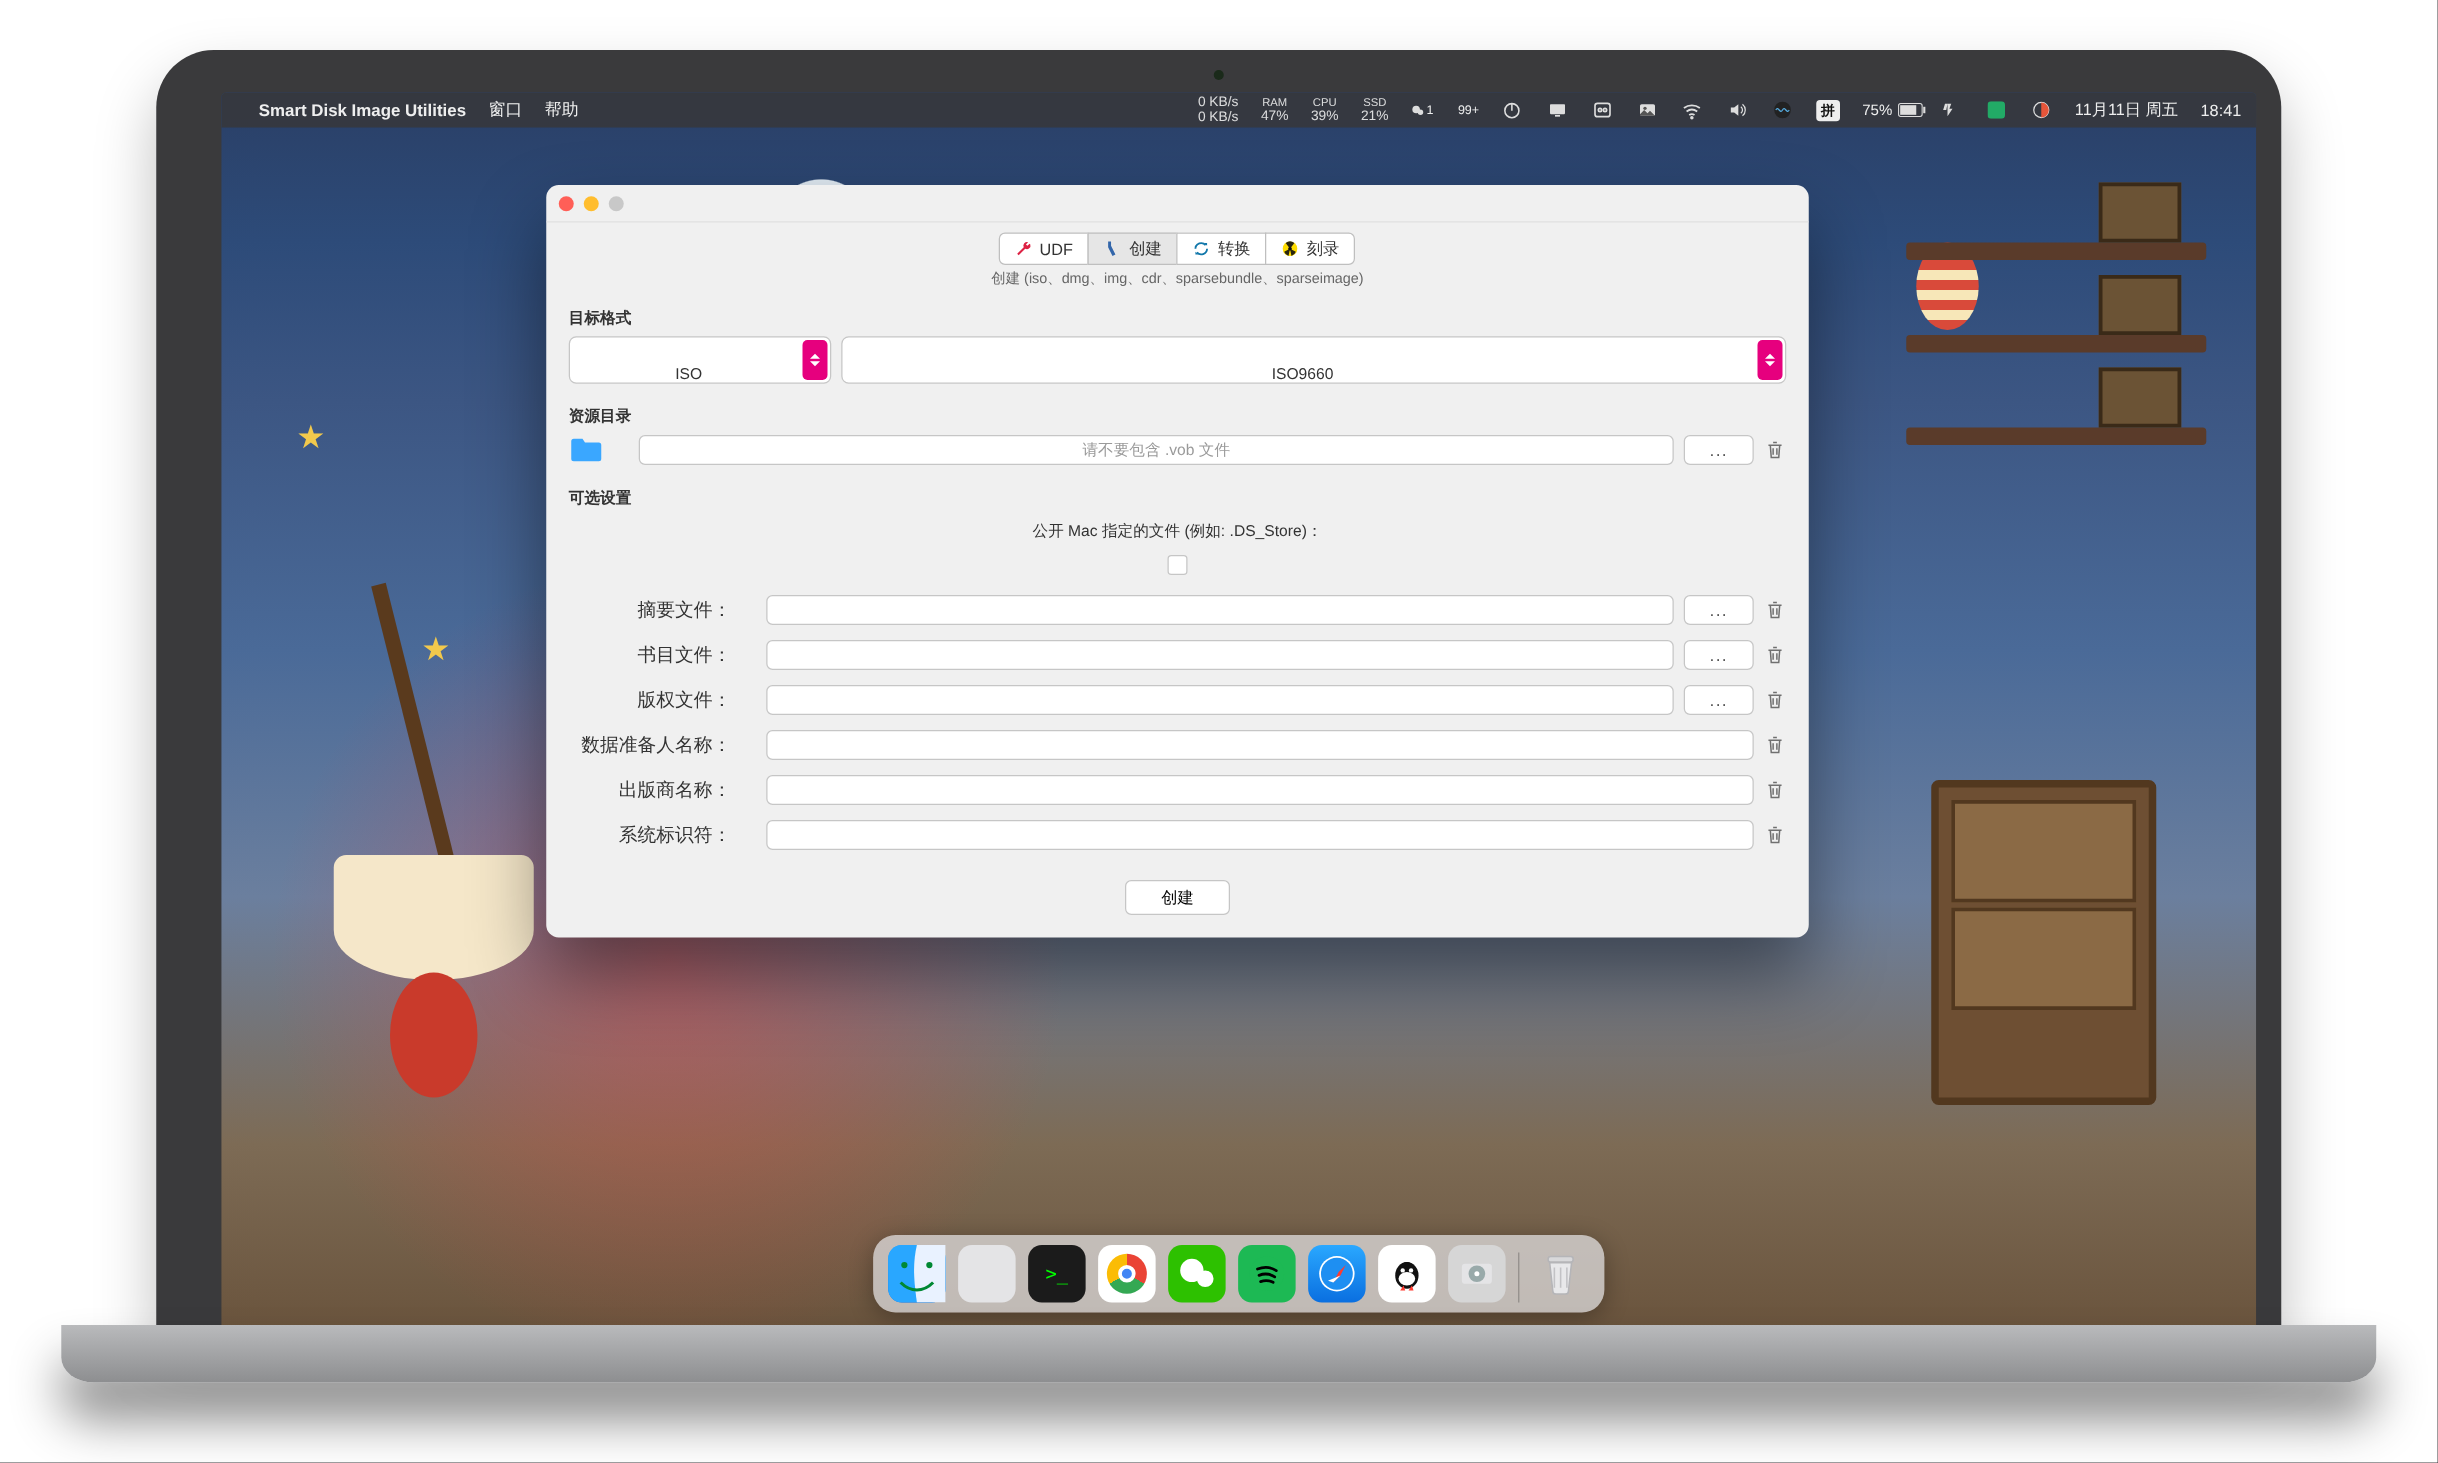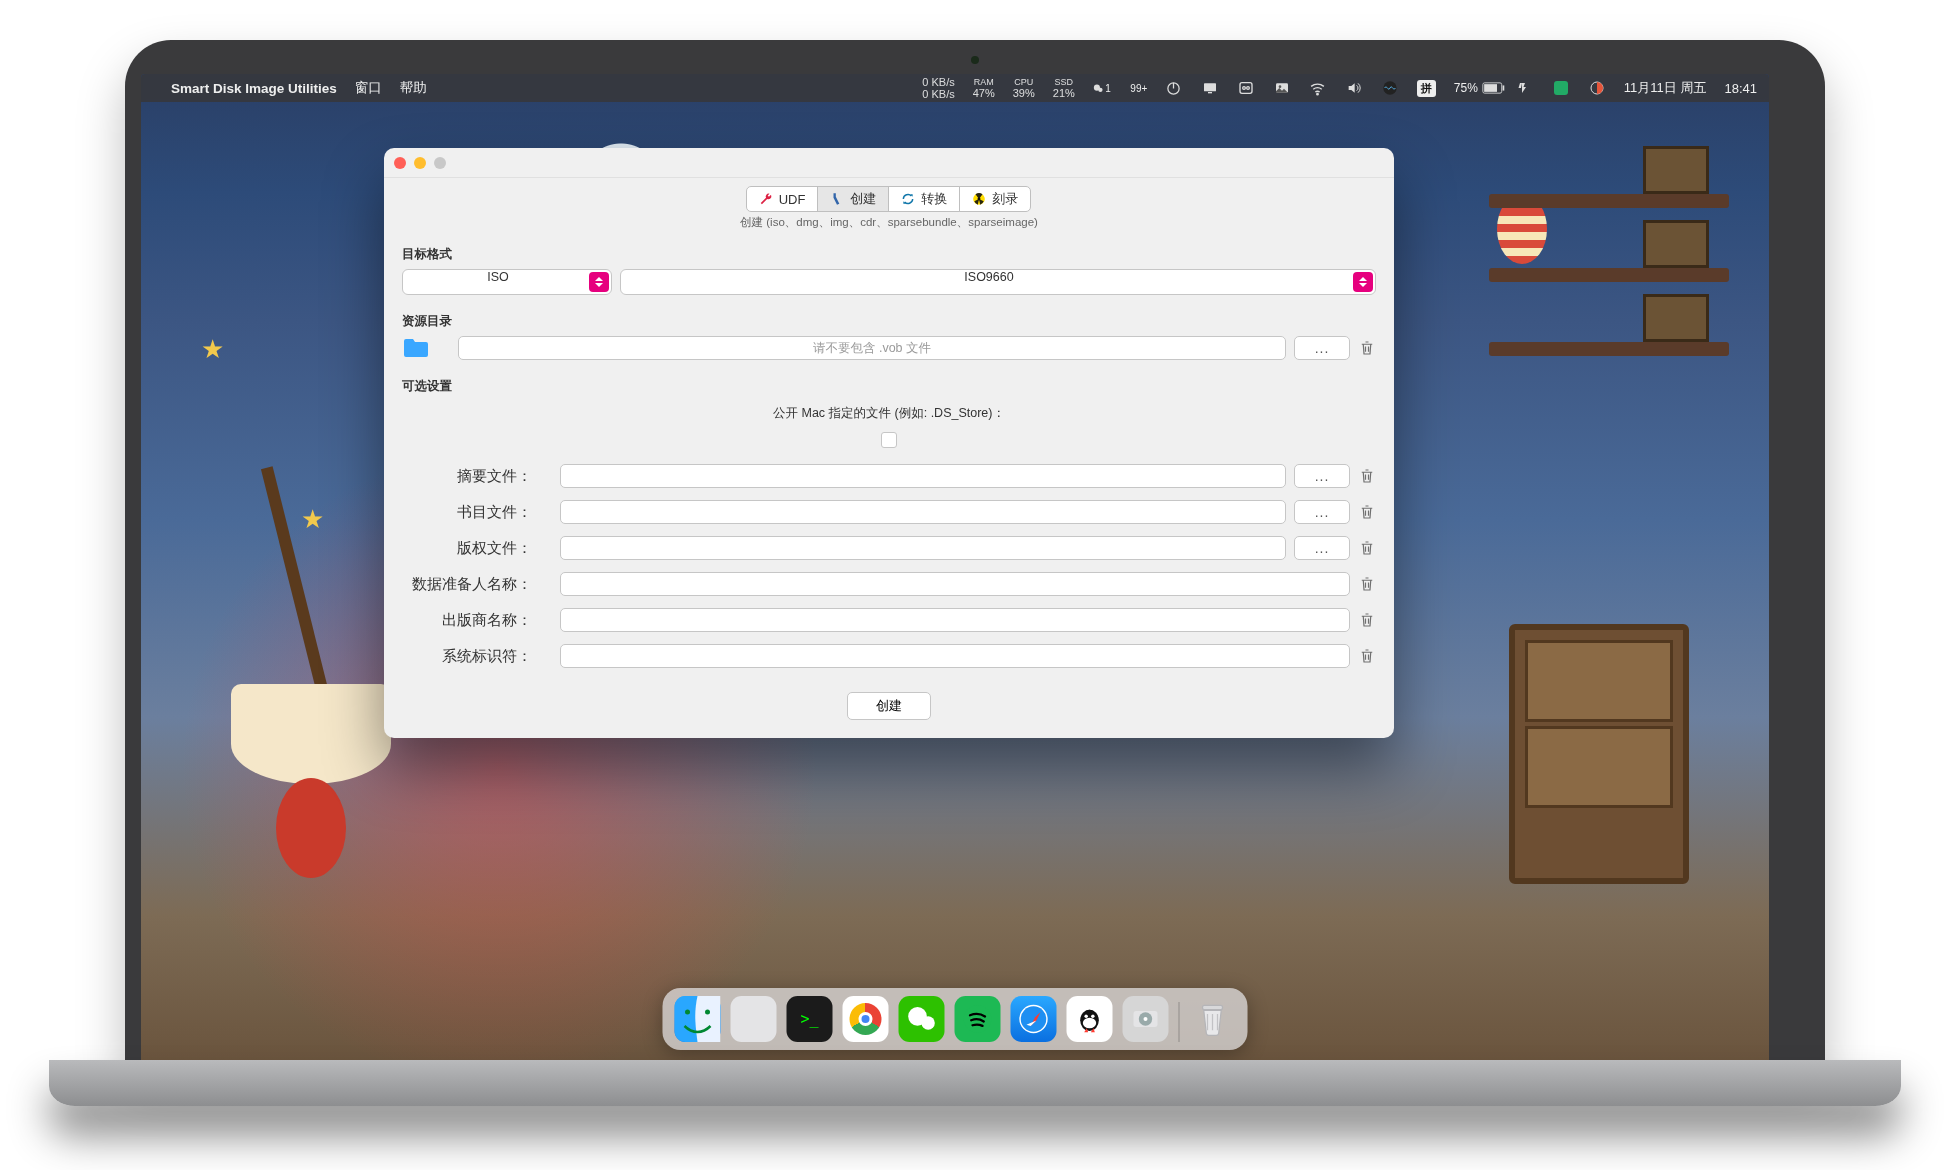--- a/index.html
+++ b/index.html
@@ -13,21 +13,21 @@
   justify-content: center;
   padding-top: 40px;
 }
 .laptop {
   width: 1700px;
   position: relative;
 }
 .bezel {
   background: #3a3a3c;
   border-radius: 46px 46px 0 0;
-  padding: 34px 36px 0 16px;
+  padding: 34px 36px 0 52px;
   box-shadow: 0 24px 48px rgba(0,0,0,.25);
 }
 .camera {
   position: absolute;
   top: 16px; left: 50%;
   width: 8px; height: 8px;
   border-radius: 50%;
   background: #1a2a1a;
   transform: translateX(-50%);
 }
@@ -146,21 +146,21 @@
 .menubar .stat { display:flex; flex-direction:column; align-items:center; line-height:1; font-size:9px; gap:1px; opacity:.9;}
 .menubar .stat b { font-size:11px; font-weight:500;}
 .menubar .ico { width:18px; height:18px; display:flex; align-items:center; justify-content:center; font-size:14px;}
 .menubar .pill { background:#eee; color:#111; border-radius:3px; font-size:11px; padding:1px 4px; font-weight:600;}
 .menubar .batt svg { width:24px; height:12px;}
 .menubar .date { font-size:13px; }
 
 
 .window {
   position: absolute;
-  left: 243px;
+  left: 260px;
   top: 74px;
   width: 1010px;
   background: #f0f0f0;
   border-radius: 10px;
   box-shadow: 0 30px 60px rgba(0,0,0,.45);
   overflow: hidden;
   font-size: 13px;
   color: #333;
 }
 .titlebar {
@@ -201,22 +201,22 @@
   font-size:12.5px;
   font-weight:600;
   color:#333;
   padding: 8px 0 6px;
 }
 .row { display:flex; gap:8px; align-items:center; }
 .select {
   background:#fff;
   border:1px solid #c6c6c6;
   border-radius:6px;
-  height:26px;
-  display:flex; align-items:flex-start;
+  height:38px;
+  display:flex; align-items:flex-end;
   position:relative;
   padding: 0 28px 0 10px;
   font-size:12.5px;
   justify-content:center;
 }
 .select .handle{
   position:absolute; right:2px; top:2px; bottom:2px;
   width:20px;
   background:#e6007e;
   border-radius:4px;

